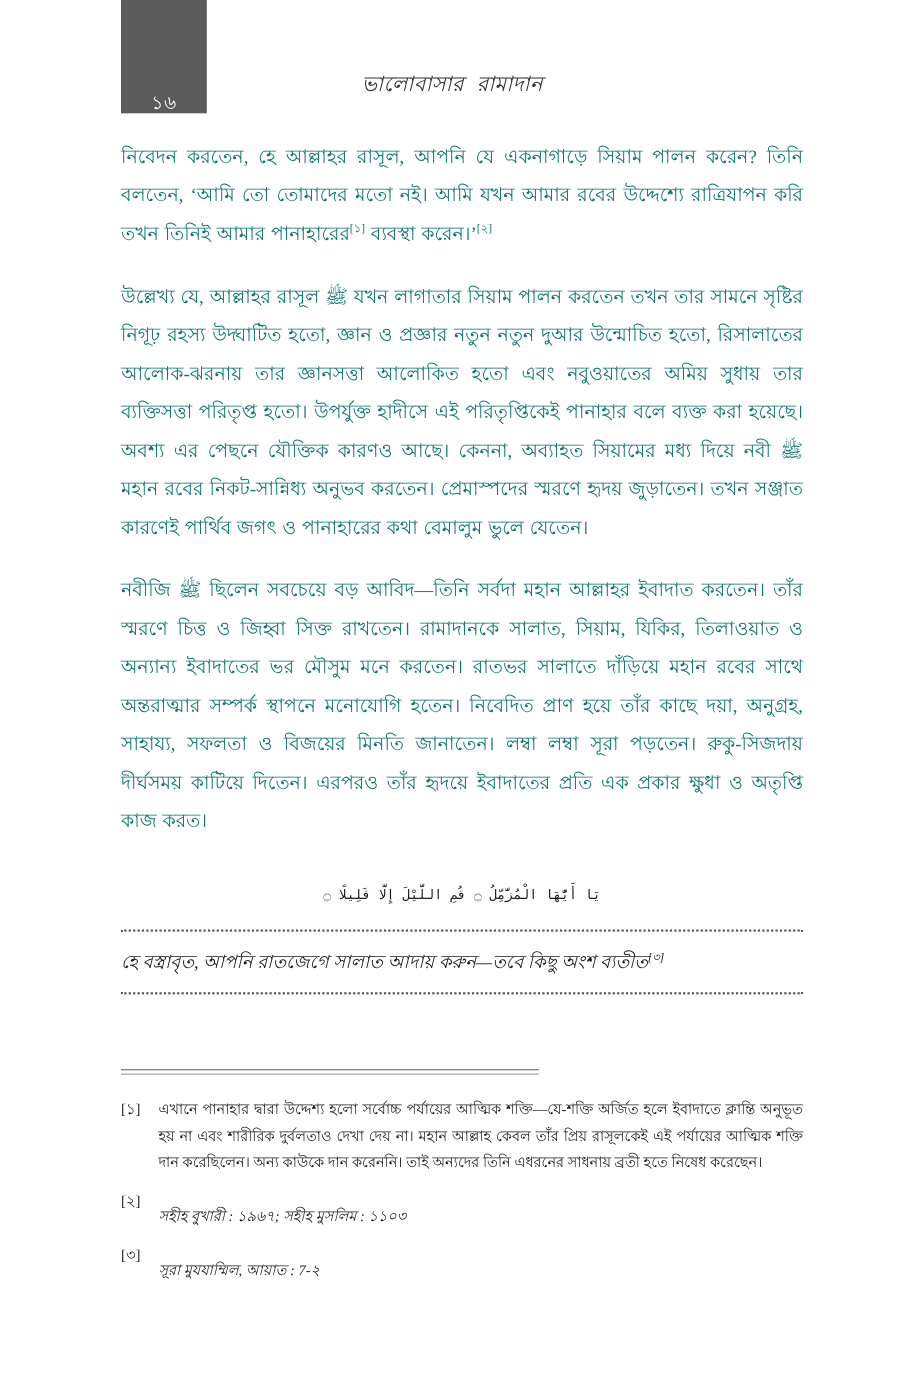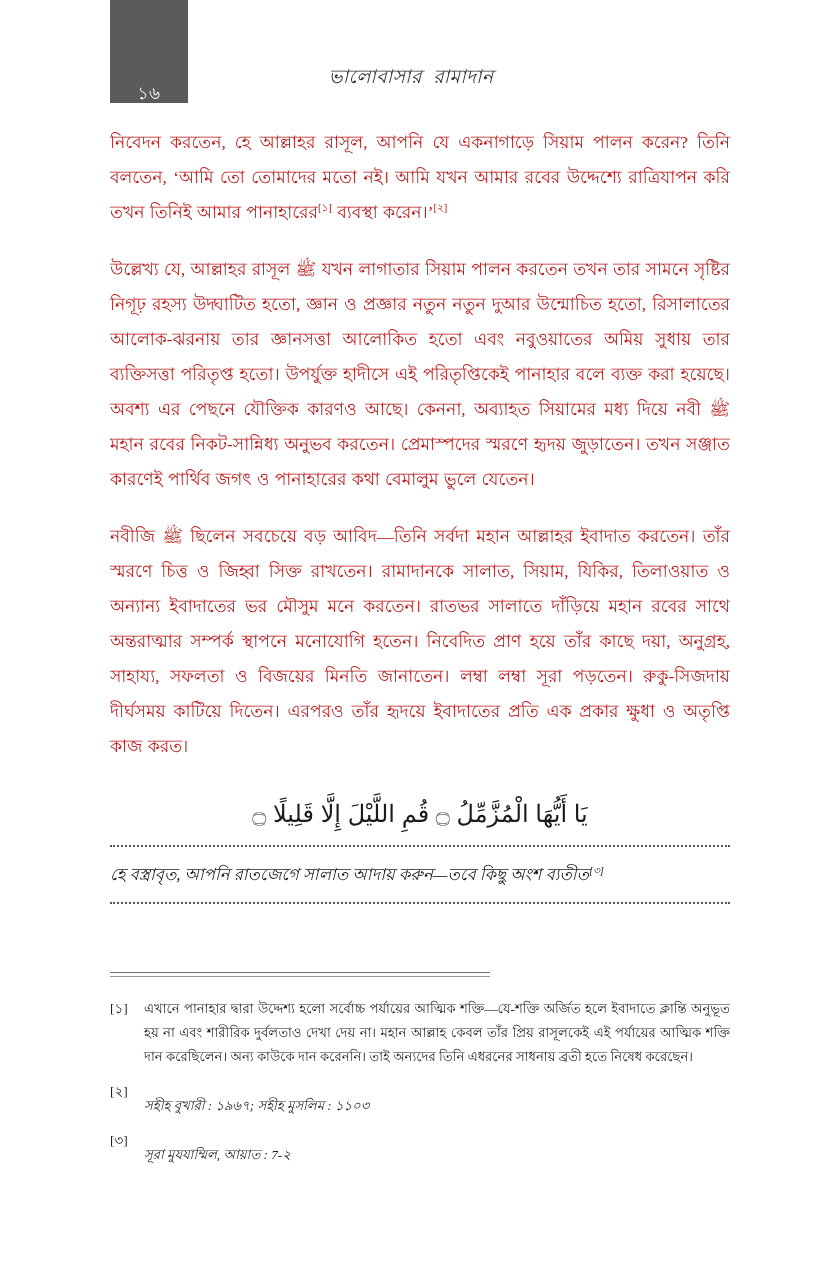--- a/index.html
+++ b/index.html
@@ -77,42 +77,42 @@
     top: 125px;
     width: 620px;
   }
 
   p.body-para {
     margin: 0 0 22px 0;
     text-align: justify;
     text-justify: inter-word;
     font-size: 17.2px;
     line-height: 35px;
-    color: #b91c1c;
+    color: #0f766e;
     word-spacing: 1px;
   }
   p.body-para:last-of-type { margin-bottom: 0; }
 
   .sup-ref {
     font-size: 10.5px;
     vertical-align: super;
     line-height: 0;
   }
 
   
   .verse-block {
     margin-top: 30px;
     width: 620px;
   }
   .verse-arabic {
     text-align: center;
-    font-size: 24px;
+    font-size: 12px;
     line-height: 40px;
     direction: rtl;
-    font-family: Liberation Sans, sans-serif;
+    font-family: Liberation Mono, monospace;
     color: #1b1b1b;
     padding-bottom: 6px;
   }
   .dotted-rule {
     border-top: 2px dotted #555555;
     height: 0;
     margin: 5px 0;
     width: 100%;
   }
   .verse-translation {

